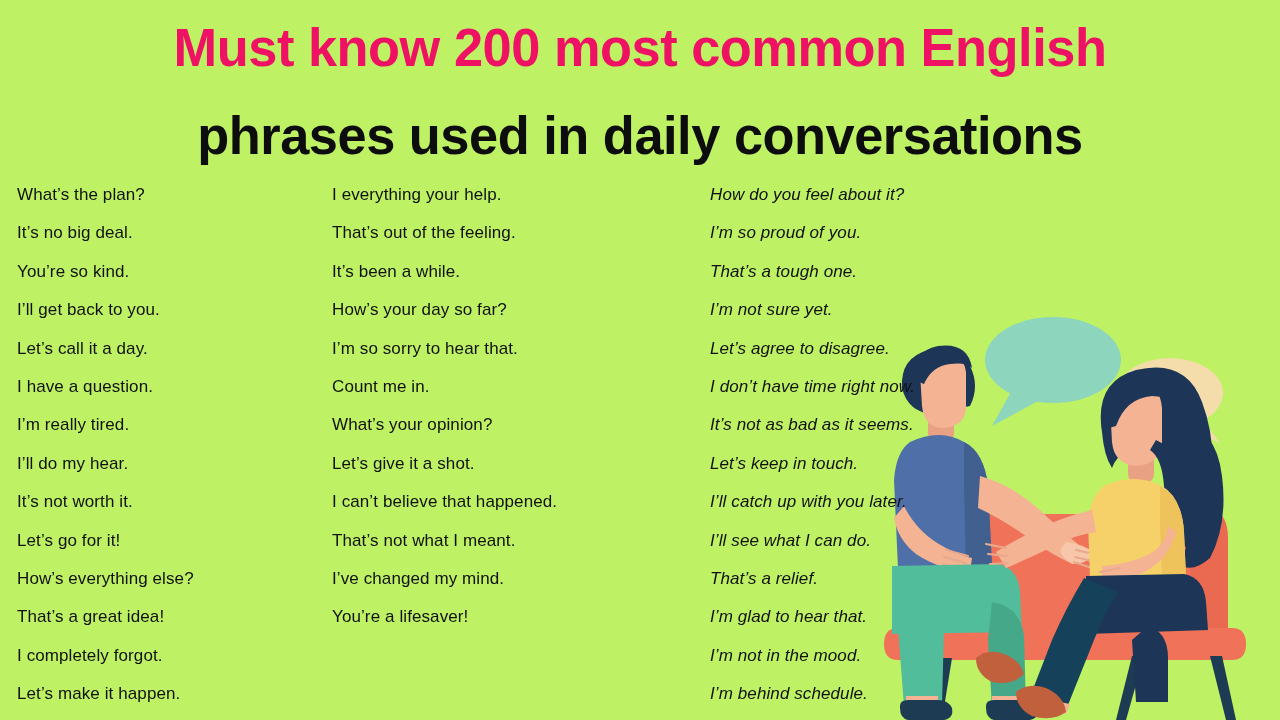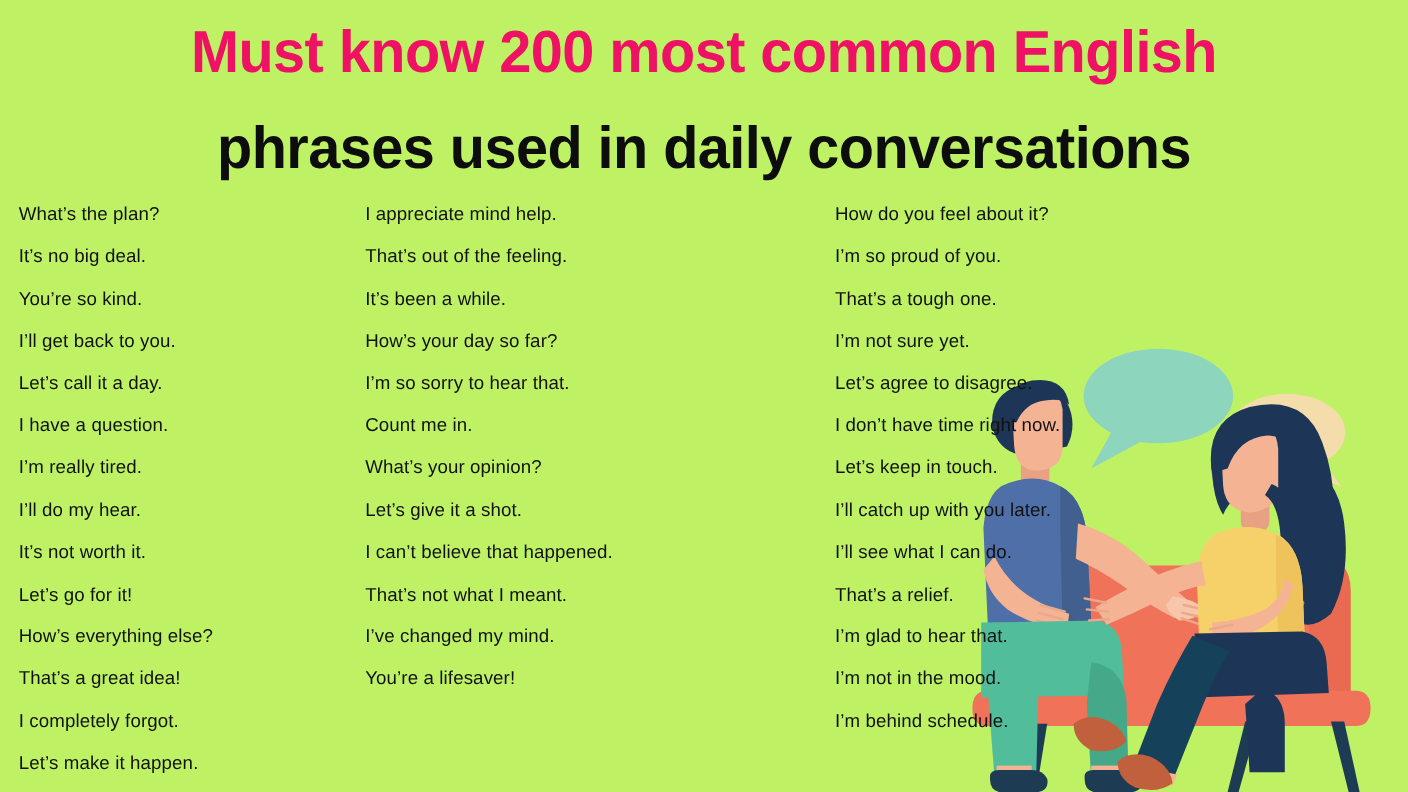--- a/index.html
+++ b/index.html
@@ -64,21 +64,21 @@
     width: 1280px;
     height: 544px;
     z-index: 2;
   }
   .phrase-col {
     position: absolute;
     top: 0;
   }
   #col-1 { left: 17px;  width: 310px; }
   #col-2 { left: 332px; width: 405px; }
-  #col-3 { left: 759px; width: 420px; }
+  #col-3 { left: 710px; width: 420px; font-style: italic; }
 
   .phrase-item {
     font-size: 17px;
     line-height: 38.4px;
     color: #111111;
     white-space: nowrap;
     letter-spacing: 0.1px;
     font-weight: 400;
   }
 </style>
@@ -204,41 +204,42 @@
       <div class="phrase-item">I’ll do my hear.</div>
       <div class="phrase-item">It’s not worth it.</div>
       <div class="phrase-item">Let’s go for it!</div>
       <div class="phrase-item">How’s everything else?</div>
       <div class="phrase-item">That’s a great idea!</div>
       <div class="phrase-item">I completely forgot.</div>
       <div class="phrase-item">Let’s make it happen.</div>
     </div>
 
     <div class="phrase-col" id="col-2">
-      <div class="phrase-item">I appreciate mind help.</div>
+      <div class="phrase-item">I everything your help.</div>
       <div class="phrase-item">That’s out of the feeling.</div>
       <div class="phrase-item">It’s been a while.</div>
       <div class="phrase-item">How’s your day so far?</div>
       <div class="phrase-item">I’m so sorry to hear that.</div>
       <div class="phrase-item">Count me in.</div>
       <div class="phrase-item">What’s your opinion?</div>
       <div class="phrase-item">Let’s give it a shot.</div>
       <div class="phrase-item">I can’t believe that happened.</div>
       <div class="phrase-item">That’s not what I meant.</div>
       <div class="phrase-item">I’ve changed my mind.</div>
       <div class="phrase-item">You’re a lifesaver!</div>
     </div>
 
     <div class="phrase-col" id="col-3">
       <div class="phrase-item">How do you feel about it?</div>
       <div class="phrase-item">I’m so proud of you.</div>
       <div class="phrase-item">That’s a tough one.</div>
       <div class="phrase-item">I’m not sure yet.</div>
       <div class="phrase-item">Let’s agree to disagree.</div>
       <div class="phrase-item">I don’t have time right now.</div>
+      <div class="phrase-item">It’s not as bad as it seems.</div>
       <div class="phrase-item">Let’s keep in touch.</div>
       <div class="phrase-item">I’ll catch up with you later.</div>
       <div class="phrase-item">I’ll see what I can do.</div>
       <div class="phrase-item">That’s a relief.</div>
       <div class="phrase-item">I’m glad to hear that.</div>
       <div class="phrase-item">I’m not in the mood.</div>
       <div class="phrase-item">I’m behind schedule.</div>
     </div>
 
   </div>

